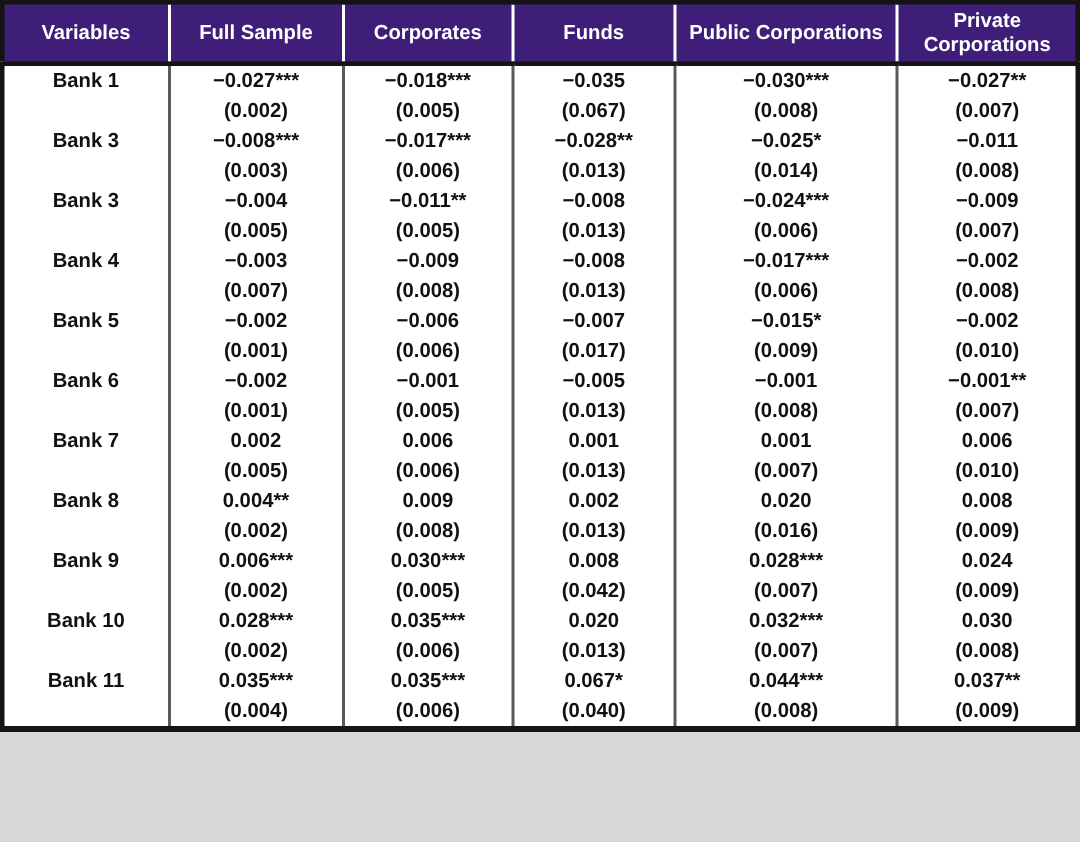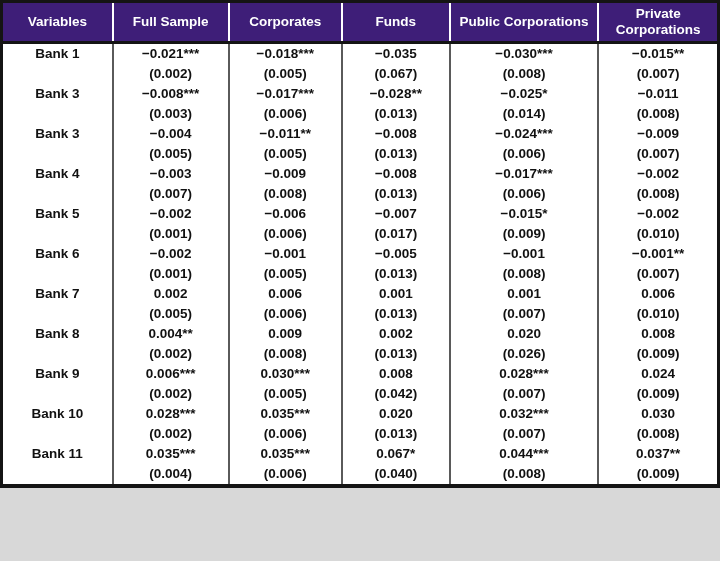--- a/index.html
+++ b/index.html
@@ -83,37 +83,37 @@
           <th>Corporates</th>
           <th>Funds</th>
           <th>Public Corporations</th>
           <th>Private Corporations</th>
         </tr>
     </thead>
     <tbody>
         <tr>
           <td>Bank 1</td>
           <td>
-            <div class="coef">−0.021***</div>
+            <div class="coef">−0.027***</div>
             <div class="se">(0.002)</div>
           </td>
           <td>
             <div class="coef">−0.018***</div>
             <div class="se">(0.005)</div>
           </td>
           <td>
             <div class="coef">−0.035</div>
             <div class="se">(0.067)</div>
           </td>
           <td>
             <div class="coef">−0.030***</div>
             <div class="se">(0.008)</div>
           </td>
           <td>
-            <div class="coef">−0.015**</div>
+            <div class="coef">−0.027**</div>
             <div class="se">(0.007)</div>
           </td>
         </tr>
         <tr>
           <td>Bank 3</td>
           <td>
             <div class="coef">−0.008***</div>
             <div class="se">(0.003)</div>
           </td>
           <td>
@@ -257,21 +257,21 @@
           <td>
             <div class="coef">0.009</div>
             <div class="se">(0.008)</div>
           </td>
           <td>
             <div class="coef">0.002</div>
             <div class="se">(0.013)</div>
           </td>
           <td>
             <div class="coef">0.020</div>
-            <div class="se">(0.026)</div>
+            <div class="se">(0.016)</div>
           </td>
           <td>
             <div class="coef">0.008</div>
             <div class="se">(0.009)</div>
           </td>
         </tr>
         <tr>
           <td>Bank 9</td>
           <td>
             <div class="coef">0.006***</div>

